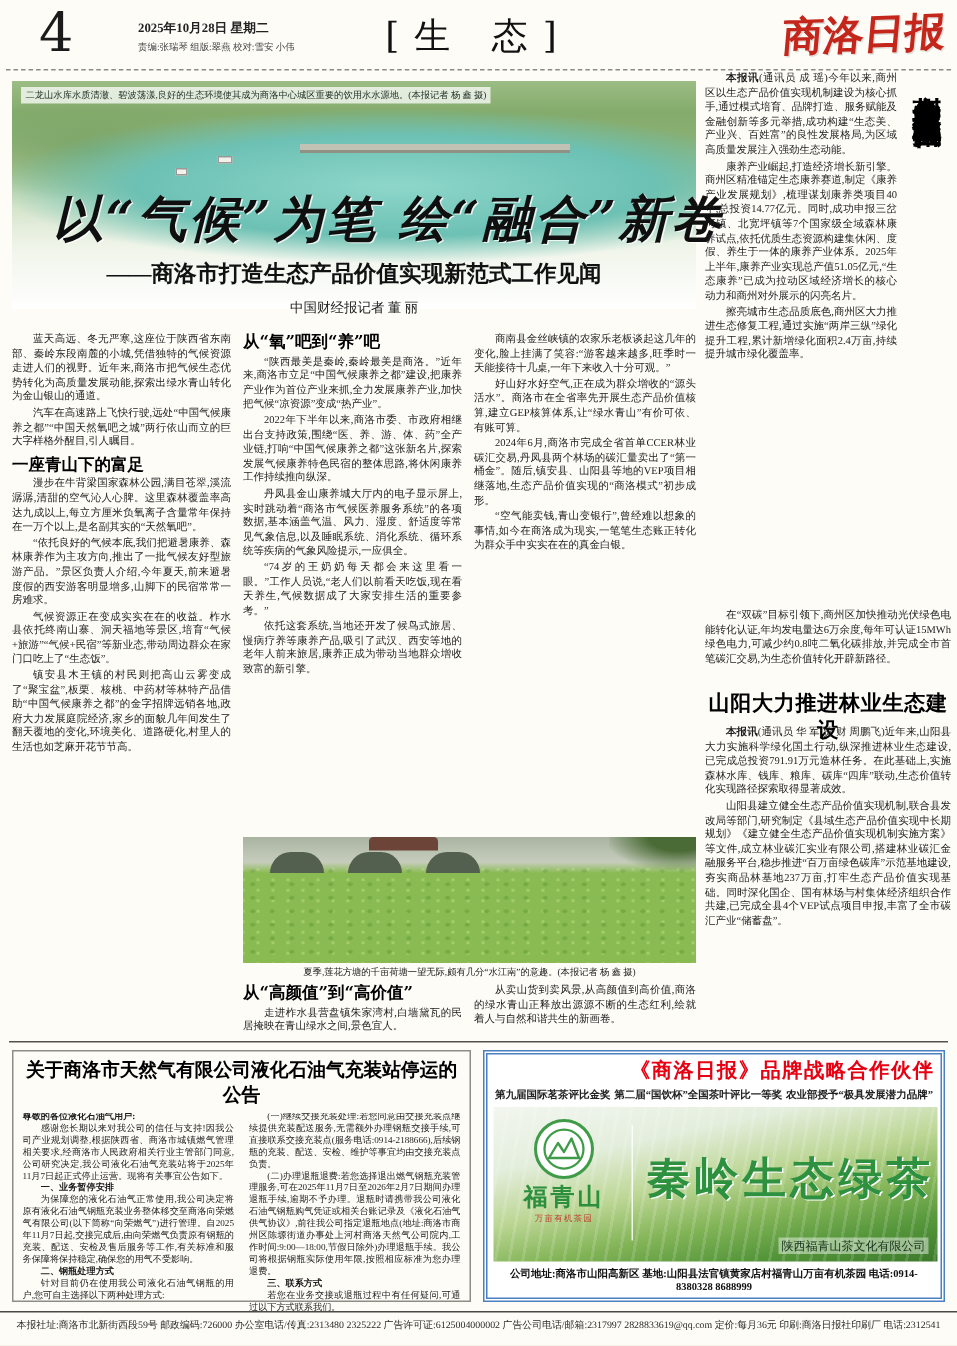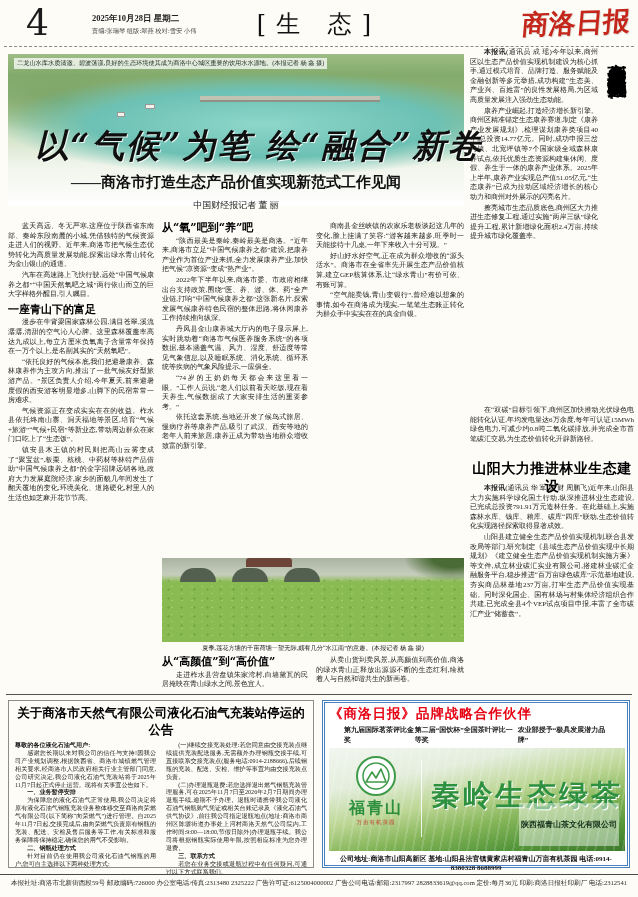--- a/index.html
+++ b/index.html
@@ -75,39 +75,39 @@
   .notice{left:8px;top:700px;width:306px;height:168px;border:1px solid #8d8d87;background:#fdfcf7;padding:3px 6px;}
   .notice-title{text-align:center;font-size:12.5px;font-weight:900;font-family:"DejaVu Serif",serif;
                 color:#000;margin:1px 0 3px;}
   .notice-body{font-size:6.1px;line-height:7.9px;text-align:justify;color:#1c1c1c;
                column-count:2;column-gap:10px;height:140px;overflow:hidden;}
   .notice-body p{margin:0;text-indent:2em;}
   .notice-body p.nh{font-weight:bold;text-indent:2em;}
 
   
   .ad{left:322px;top:700px;width:308px;height:168px;border:3px double #4a7fc1;background:#ffffff;padding:2px 4px;}
-  .ad-title{text-align:left;font-size:13.5px;font-weight:900;letter-spacing:1px;
+  .ad-title{text-align:right;font-size:13.5px;font-weight:900;letter-spacing:1px;
             font-family:"DejaVu Serif",serif;}
   .ad-awards{display:flex;justify-content:space-between;font-size:7px;font-weight:bold;color:#222;
-             margin:2px 15px 3px;}
+             margin:2px 1px 3px;}
   .tea{position:relative;width:296px;height:103px;margin:0 auto;overflow:hidden;
     background:
       repeating-linear-gradient(100deg,rgba(255,255,255,.14) 0 2px,rgba(0,0,0,0) 2px 9px),
       linear-gradient(168deg,#f2f6ef 0%,#e4eedd 26%,#bcd694 48%,#84b558 66%,#54953a 84%,#3c7a2b 100%);}
   .brand{position:absolute;left:10px;top:8px;width:74px;text-align:center;}
   .brand-circle{width:40px;height:40px;margin:0 auto;border:2px solid #3f9b47;border-radius:50%;
                 background:#fff;display:flex;align-items:center;justify-content:center;}
   .brand-name{font-size:16px;font-weight:900;color:#2c8f3d;letter-spacing:2px;margin-top:2px;
               font-family:"DejaVu Serif",serif;}
   .brand-sub{font-size:5.5px;color:#c1392b;letter-spacing:1px;}
   .tea-divider{position:absolute;left:92px;top:12px;bottom:14px;width:1px;background:rgba(255,255,255,.85);}
   .tea-slogan{position:absolute;left:102px;top:28px;font-size:29px;font-weight:900;color:#2e9140;
               letter-spacing:3px;font-family:"DejaVu Serif",serif;text-shadow:1px 1px 0 #ffffff;}
-  .tea-company{position:absolute;right:6px;bottom:5px;font-size:8px;font-weight:bold;color:#14301a;
-               background:rgba(255,255,255,.45);padding:16px 2px;text-align:right;}
+  .tea-company{position:absolute;right:6px;bottom:5px;font-size:8px;font-weight:normal;color:#14301a;
+               background:rgba(255,255,255,.45);padding:0 2px;text-align:right;}
   .ad-address{text-align:center;font-size:7px;font-weight:bold;color:#111;margin-top:3px;}
 
   
   .footer-rule{left:0;right:0;top:874px;border-top:1px solid #4a4a46;}
   .footer{left:4px;top:879px;width:630px;text-align:center;font-size:6.6px;color:#2a2a28;}
 </style>
 </head>
 <body>
 
 <div class="page">
@@ -145,20 +145,21 @@
     <p>“陕西最美是秦岭,秦岭最美是商洛。”近年来,商洛市立足“中国气候康养之都”建设,把康养产业作为首位产业来抓,全力发展康养产业,加快把气候“凉资源”变成“热产业”。</p>
     <p>2022年下半年以来,商洛市委、市政府相继出台支持政策,围绕“医、养、游、体、药”全产业链,打响“中国气候康养之都”这张新名片,探索发展气候康养特色民宿的整体思路,将休闲康养工作持续推向纵深。</p>
     <p>丹凤县金山康养城大厅内的电子显示屏上,实时跳动着“商洛市气候医养服务系统”的各项数据,基本涵盖气温、风力、湿度、舒适度等常见气象信息,以及睡眠系统、消化系统、循环系统等疾病的气象风险提示,一应俱全。</p>
     <p>“74岁的王奶奶每天都会来这里看一眼。”工作人员说,“老人们以前看天吃饭,现在看天养生,气候数据成了大家安排生活的重要参考。”</p>
     <p>依托这套系统,当地还开发了候鸟式旅居、慢病疗养等康养产品,吸引了武汉、西安等地的老年人前来旅居,康养正成为带动当地群众增收致富的新引擎。</p>
   </div>
 
   <div class="abs bodytext col3">
     <p>商南县金丝峡镇的农家乐老板谈起这几年的变化,脸上挂满了笑容:“游客越来越多,旺季时一天能接待十几桌,一年下来收入十分可观。”</p>
     <p>好山好水好空气,正在成为群众增收的“源头活水”。商洛市在全省率先开展生态产品价值核算,建立GEP核算体系,让“绿水青山”有价可依、有账可算。</p>
+    <p>2024年6月,商洛市完成全省首单CCER林业碳汇交易,丹凤县两个林场的碳汇量卖出了“第一桶金”。随后,镇安县、山阳县等地的VEP项目相继落地,生态产品价值实现的“商洛模式”初步成形。</p>
     <p>“空气能卖钱,青山变银行”,曾经难以想象的事情,如今在商洛成为现实,一笔笔生态账正转化为群众手中实实在在的真金白银。</p>
   </div>
 
   <div class="abs lotus">
     <div class="bridge">
       <div class="arch" style="left:18px;"></div>
       <div class="arch" style="left:70px;"></div>
       <div class="arch" style="left:122px;"></div>
     </div>
     <div class="pavilion"></div>

